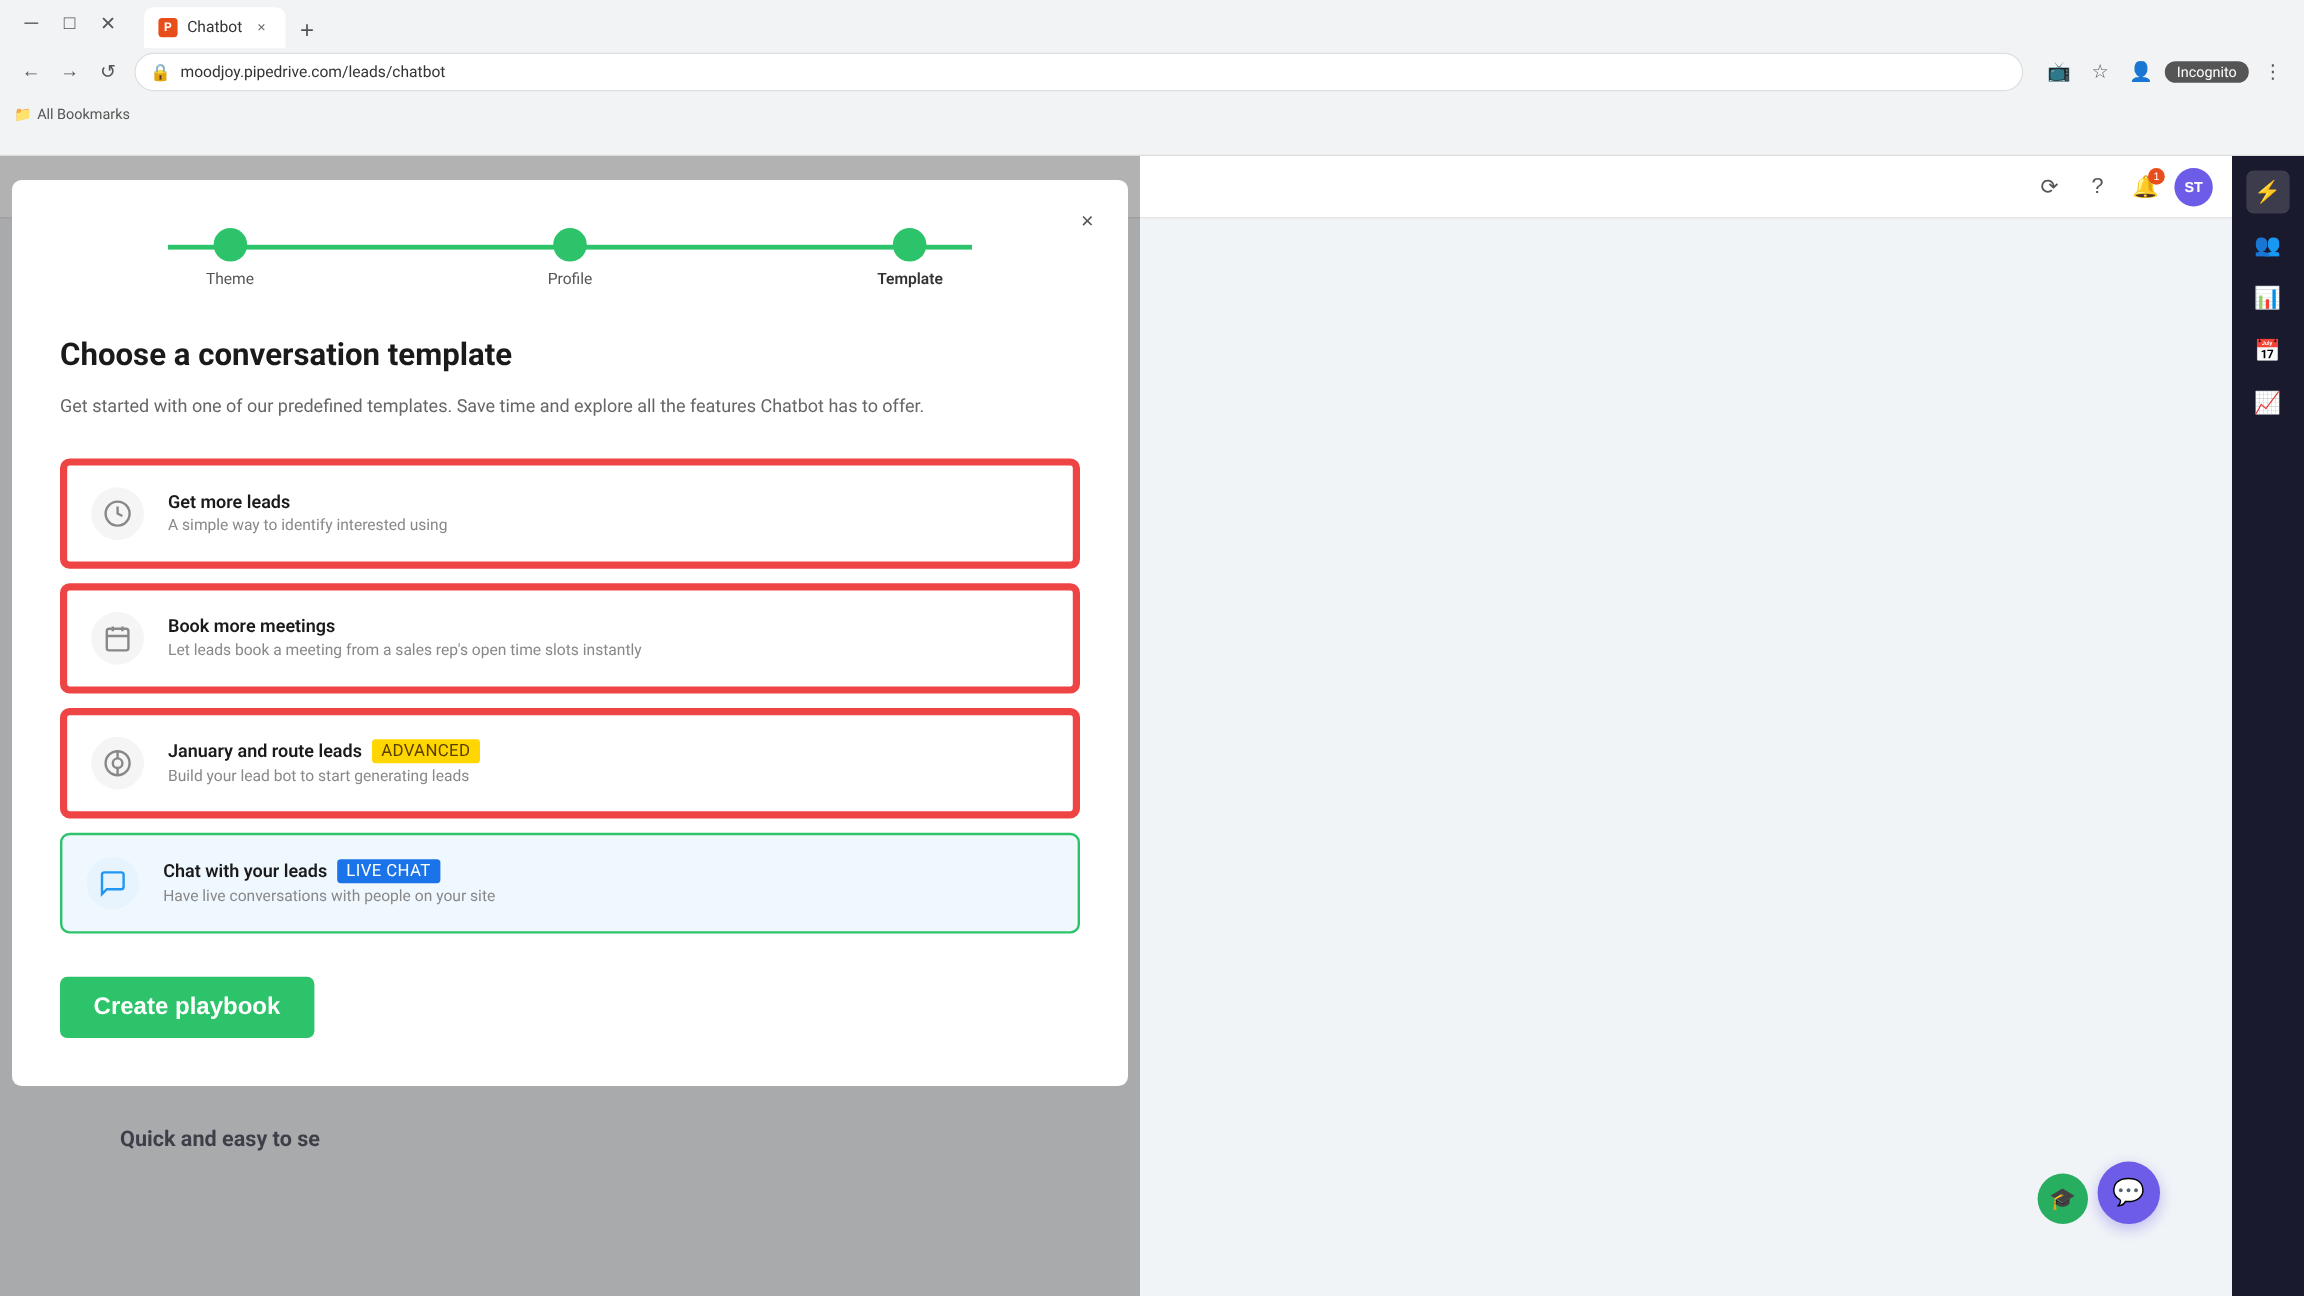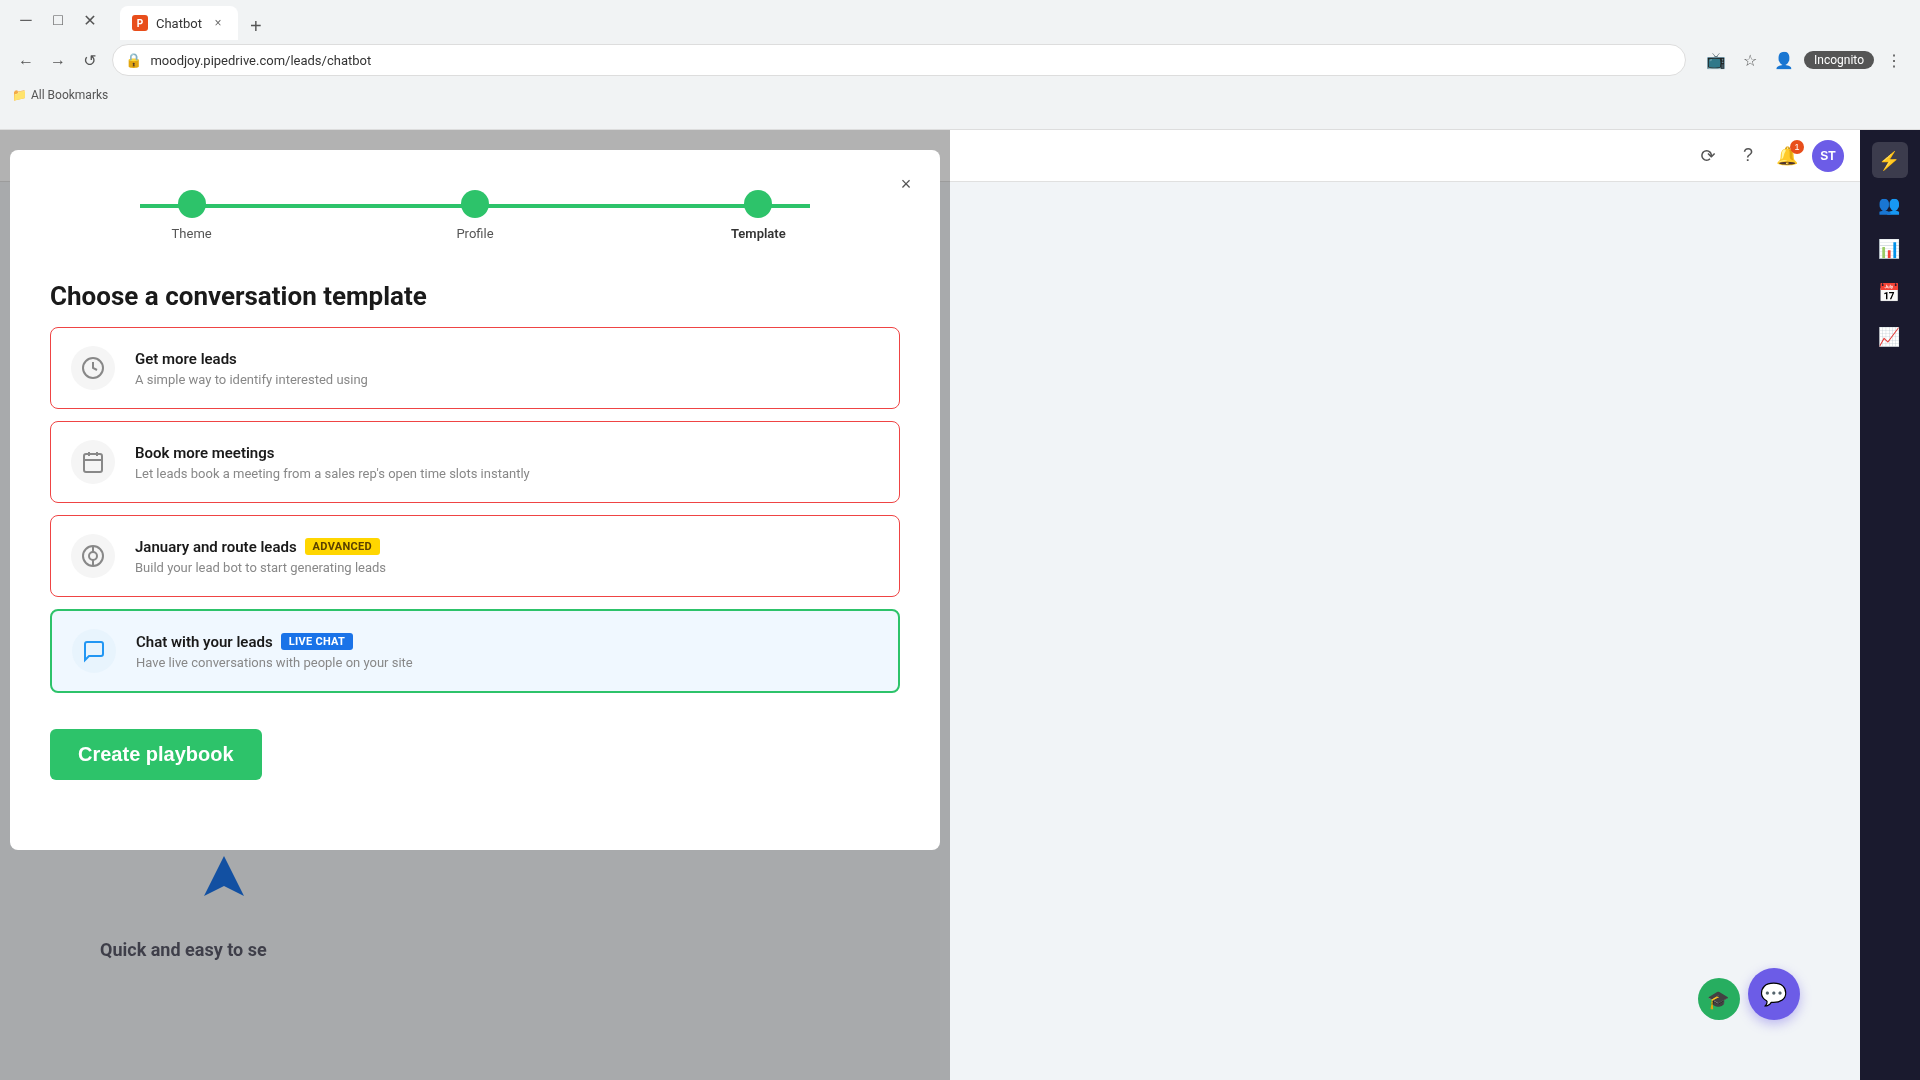--- a/index.html
+++ b/index.html
@@ -292,21 +292,21 @@
       margin-bottom: 32px;
       line-height: 1.5;
     }
 
     
     .template-option {
       display: flex;
       align-items: center;
       gap: 20px;
       padding: 18px 20px;
-      border: 1px solid #ef4444;
+      border: 6px solid #ef4444;
       border-radius: 8px;
       margin-bottom: 12px;
       cursor: pointer;
       background: white;
       transition: border-color 0.2s;
     }
     .template-option.selected {
       border-color: #2dc36a;
       background: #f0f8ff;
       border-width: 2px;
@@ -334,22 +334,22 @@
       gap: 8px;
       margin-bottom: 4px;
     }
     .template-desc {
       font-size: 13px;
       color: #888;
     }
     .badge {
       padding: 2px 8px;
       border-radius: 3px;
-      font-size: 11px;
-      font-weight: 700;
+      font-size: 14px;
+      font-weight: 400;
       letter-spacing: 0.3px;
     }
     .badge-advanced {
       background: #ffd600;
       color: #5a4000;
     }
     .badge-livechat {
       background: #1a73e8;
       color: white;
     }
@@ -749,20 +749,21 @@
           <span class="step-label">Profile</span>
         </div>
         <div class="step-group">
           <div class="step-dot"></div>
           <span class="step-label active">Template</span>
         </div>
       </div>
 
       
       <h2 class="modal-title">Choose a conversation template</h2>
+      <p class="modal-subtitle">Get started with one of our predefined templates. Save time and explore all the features Chatbot has to offer.</p>
 
       
       <div class="template-option">
         <div class="template-icon">
           <svg width="24" height="24" viewBox="0 0 24 24" fill="none" stroke="#888" stroke-width="2">
             <circle cx="12" cy="12" r="10"></circle>
             <path d="M12 6v6l4 2"></path>
           </svg>
         </div>
         <div class="template-info">

